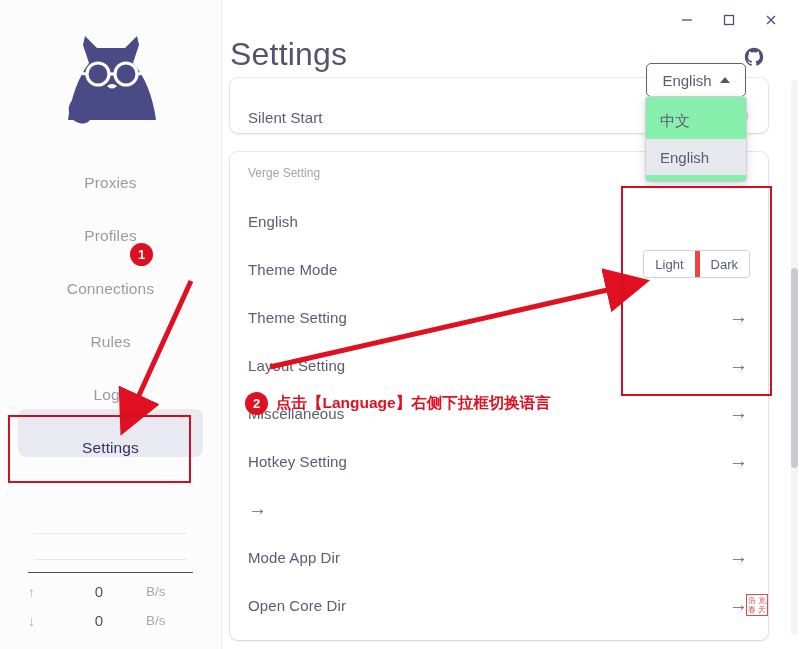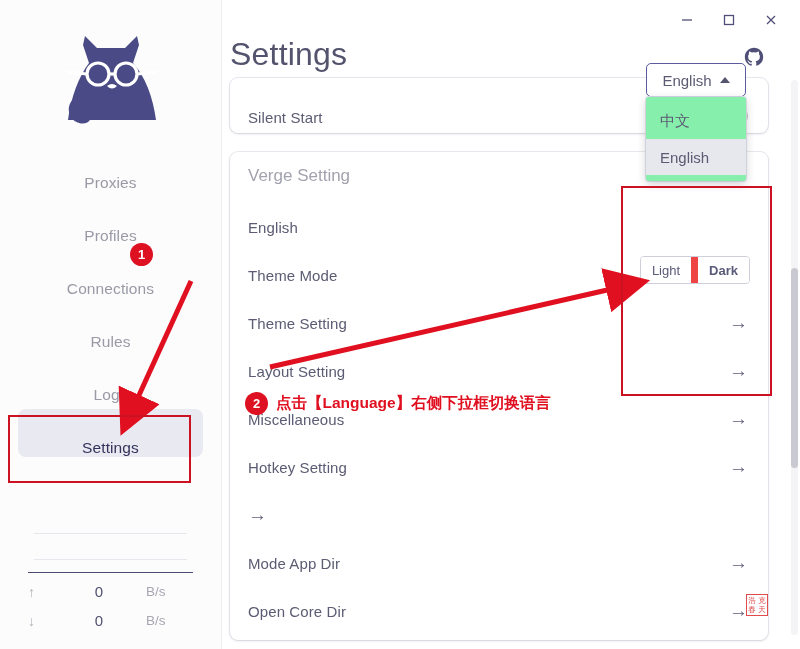--- a/index.html
+++ b/index.html
@@ -110,21 +110,21 @@
     left: 8px; width: 538px;
     background: #ffffff;
     border-radius: 8px;
     box-shadow: 0 1px 3px rgba(60,60,90,.14), 0 0 0 1px rgba(230,230,238,.8);
   }
   #card-top { top: 78px; height: 55px; }
   #card-main { top: 152px; height: 488px; }
 
   .card-sub {
     padding: 14px 18px 2px 18px;
-    font-size: 17px; color: #a3a3b0;
+    font-size: 12px; color: #a3a3b0;
   }
 
   .row {
     height: 48px;
     display: flex; align-items: flex-end;
     padding: 0 18px;
     font-size: 15px; color: #5b5b73;
   }
   .row .label { flex: 1; letter-spacing: .1px; }
   .row-arrow {
@@ -152,25 +152,25 @@
     display: flex;
     border: 1px solid #cfcfdb;
     border-radius: 4px;
     overflow: hidden;
     height: 28px;
   }
   .btn-group .seg {
     padding: 0 11px;
     display: flex; align-items: center;
     font-size: 13px; color: #5a5a7a;
-    border-right: 7px solid #ef4444;
+    border-right: 5px solid #ef4444;
     cursor: pointer;
     background: #fff;
   }
-  .btn-group .seg:last-child { border-right: none; font-weight: bold; }
+  .btn-group .seg:last-child { border-right: none; }
 
   
   #lang-select {
     position: absolute;
     left: 424px; top: 63px;
     width: 100px; height: 34px;
     border: 1.6px solid #5b5b9e;
     border-radius: 5px;
     background: #fff;
     display: flex; align-items: center; justify-content: center;

